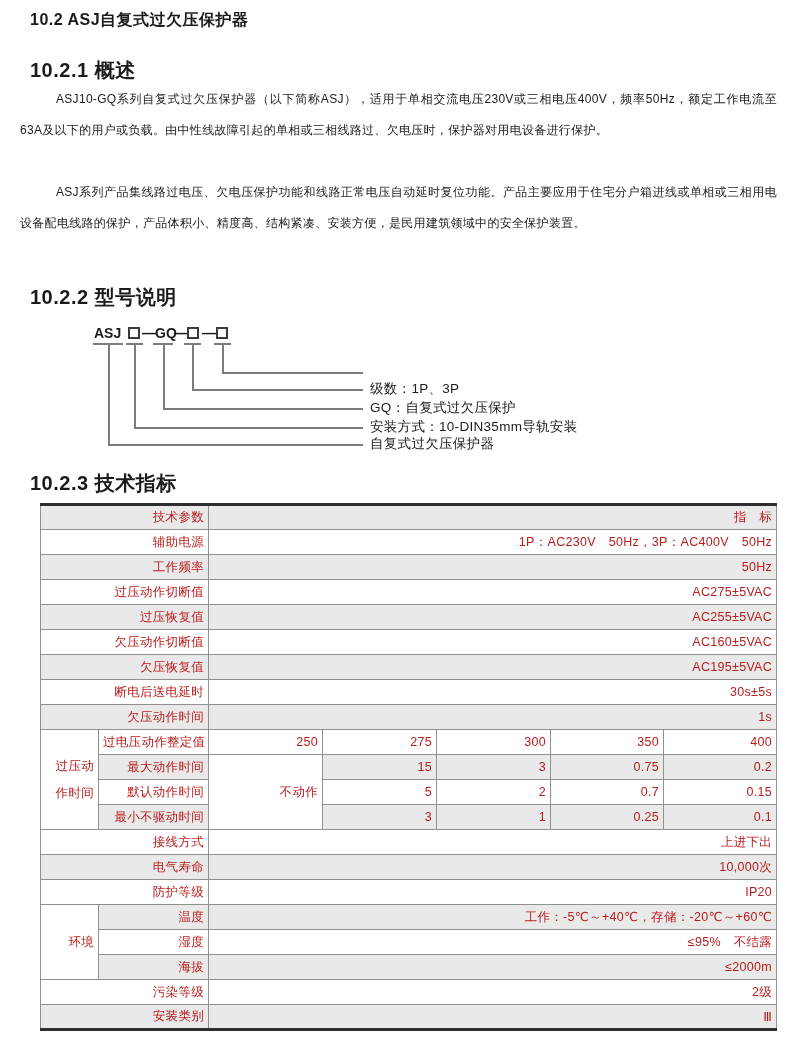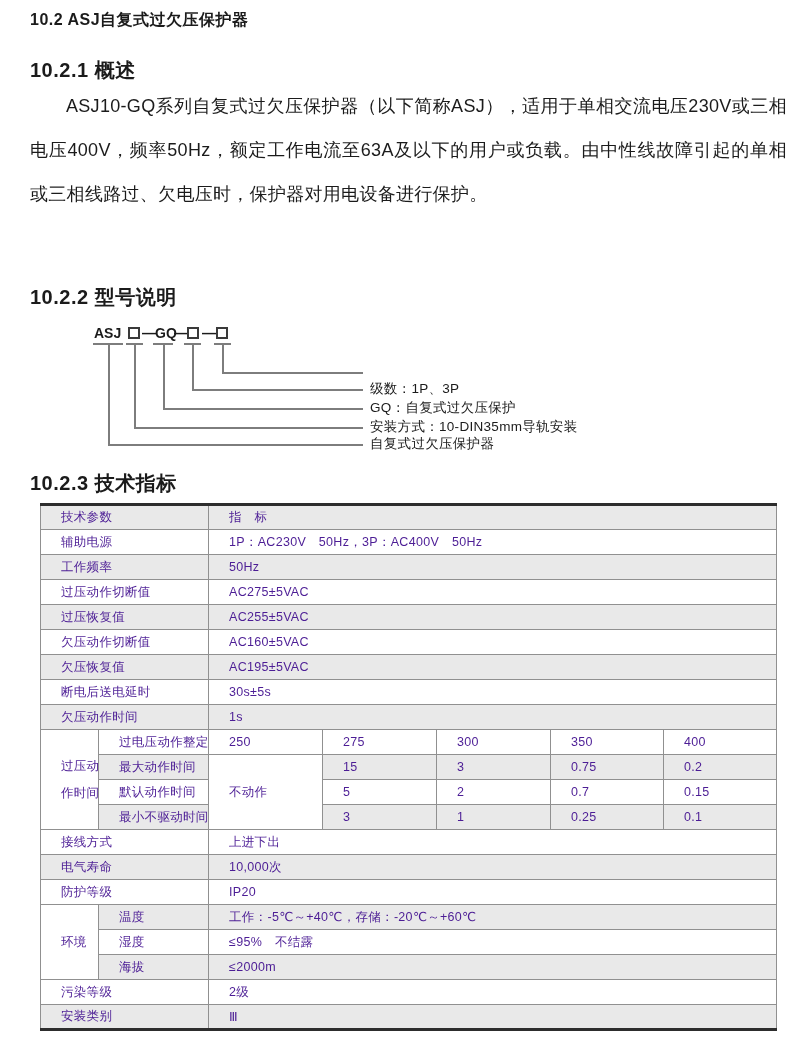--- a/index.html
+++ b/index.html
@@ -29,24 +29,24 @@
     font-size: 20px;
     font-weight: bold;
     letter-spacing: 0.5px;
     white-space: nowrap;
   }
   .h2.ov   { top: 57px; }
   .h2.mod  { top: 284px; text-align: right; }
   .h2.spec { top: 470px; }
   .para {
     position: absolute;
-    left: 22px;
+    left: 12px;
     width: 757px;
-    font-size: 18px;
-    line-height: 44px;
+    font-size: 12px;
+    line-height: 31px;
     text-align: justify;
     text-indent: 36px;
     letter-spacing: 0.3px;
   }
   .para.p1 { top: 84px; }
   .para.p2 { top: 177px; }
 
   
   .diagram { position: absolute; left: 0; top: 316px; width: 650px; height: 150px; }
   .dg-text { position: absolute; top: 9px; font-size: 14px; font-weight: bold; white-space: nowrap; }
@@ -68,44 +68,45 @@
   table.spec {
     width: 736px;
     border-collapse: collapse;
     table-layout: fixed;
     border-top: 3px solid #2d2d2d;
     border-bottom: 3px solid #2d2d2d;
   }
   table.spec td {
     border: 1px solid #909090;
     height: 25px;
-    padding: 0 20px;
-    text-align: left;
+    padding: 0 4px;
+    text-align: right;
     vertical-align: middle;
     font-size: 12.5px;
-    color: #4c1d95;
+    color: #b91c1c;
     letter-spacing: 0.3px;
     overflow: hidden;
     white-space: nowrap;
   }
   td.g { background: #e9e9e9; }
   td.w { background: #ffffff; }
   td.bt2 { border-top: 2px solid #4c4c4c; }
   td.bb2 { border-bottom: 2px solid #4c4c4c; }
   .two-line { line-height: 27px; }
 </style>
 </head>
 <body>
 
 <div class="page">
 
   <div class="h1">10.2 ASJ自复式过欠压保护器</div>
 
   <div class="h2 ov">10.2.1 概述</div>
   <div class="para p1">ASJ10-GQ系列自复式过欠压保护器（以下简称ASJ），适用于单相交流电压230V或三相电压400V，频率50Hz，额定工作电流至63A及以下的用户或负载。由中性线故障引起的单相或三相线路过、欠电压时，保护器对用电设备进行保护。</div>
+  <div class="para p2">ASJ系列产品集线路过电压、欠电压保护功能和线路正常电压自动延时复位功能。产品主要应用于住宅分户箱进线或单相或三相用电设备配电线路的保护，产品体积小、精度高、结构紧凑、安装方便，是民用建筑领域中的安全保护装置。</div>
 
   <div class="h2 mod">10.2.2 型号说明</div>
 
   <div class="diagram">
 
     <span class="dg-text" style="left:86px">ASJ</span>
     <span class="mbox" style="left:120px"></span>
     <span class="dg-dash" style="left:134px">—</span>
     <span class="dg-text" style="left:147px">GQ</span>
     <span class="dg-dash" style="left:166px">—</span>

